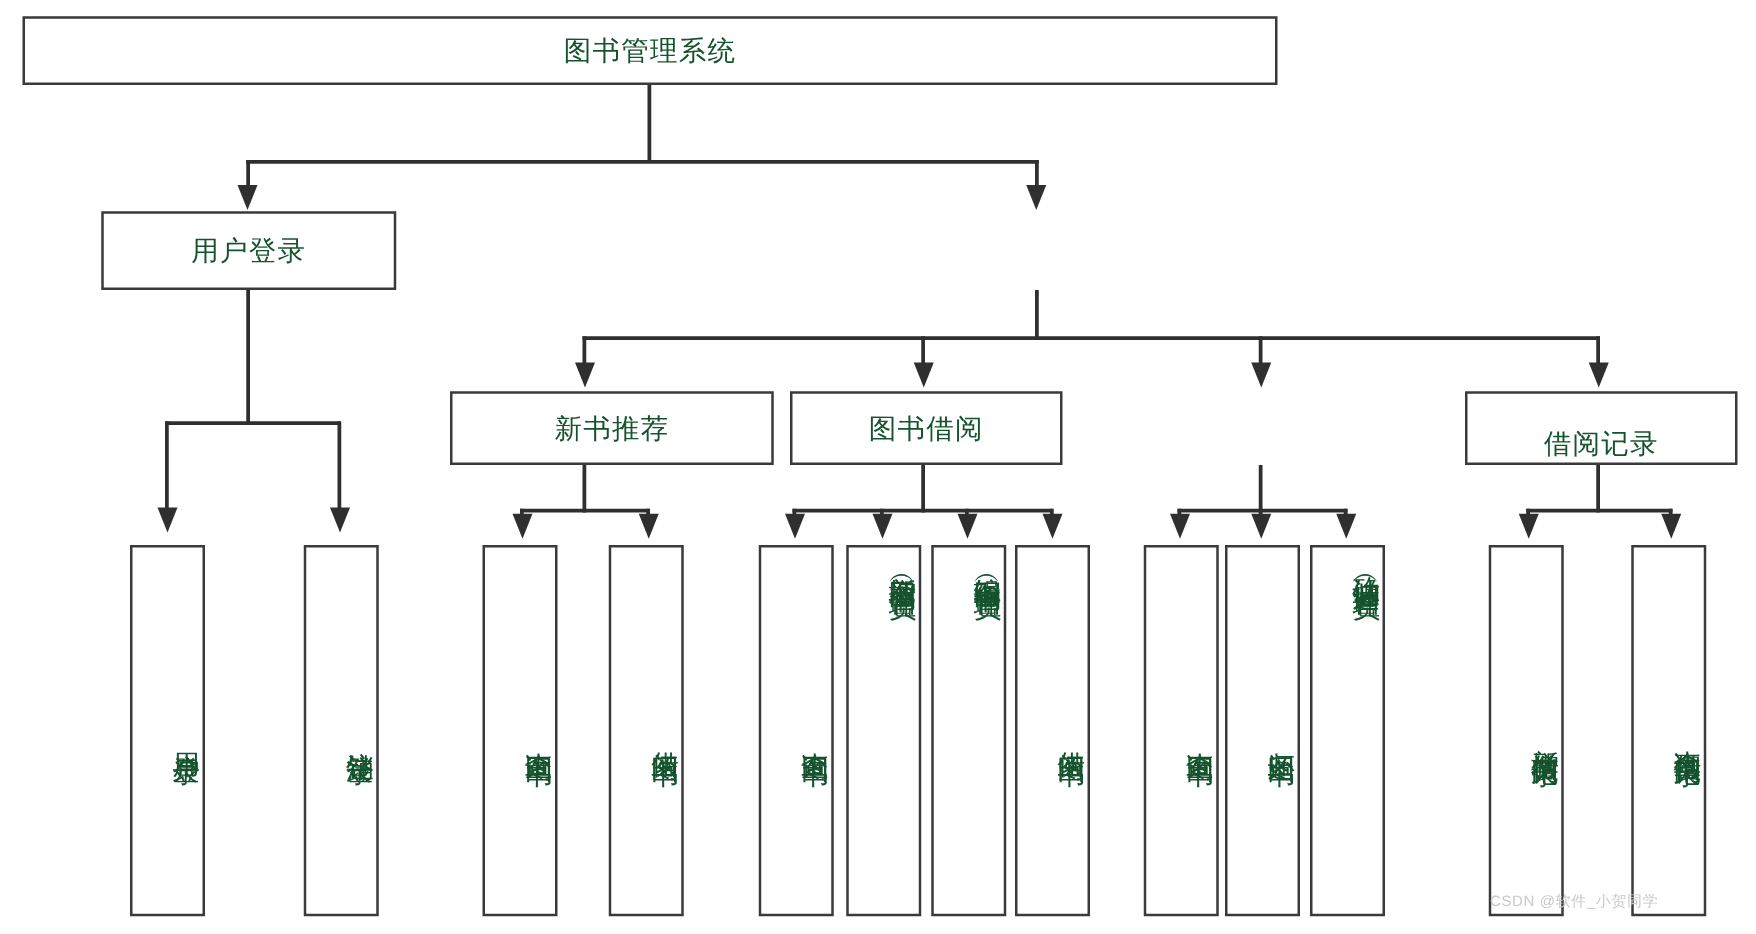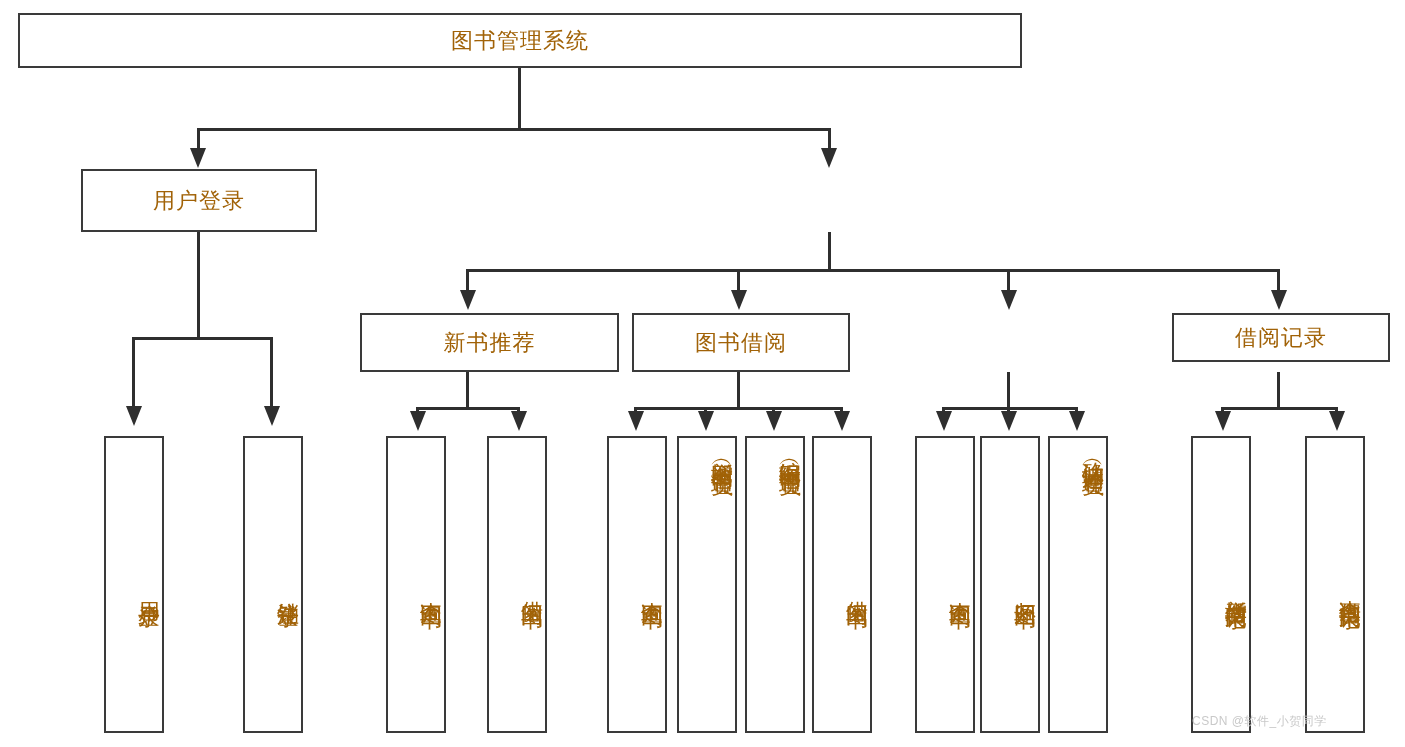--- a/index.html
+++ b/index.html
@@ -6,21 +6,21 @@
   body{font-family:"Liberation Sans","DejaVu Sans",sans-serif;}
   #canvas{position:relative;width:1405px;height:747px;background:#ffffff;overflow:hidden;}
   .node{
     position:absolute;
     box-sizing:border-box;
     background:#ffffff;
     border:2px solid #3a3a3a;
     display:flex;
     align-items:center;
     justify-content:center;
-    color:#a16207;
+    color:#14532d;
   }
   .node-h{ font-size:22px; letter-spacing:1px; white-space:nowrap; }
   .node-v{
     writing-mode:vertical-rl;
     text-orientation:upright;
     font-size:22px;
     line-height:1.18;
     letter-spacing:2px;
     align-items:flex-start;
     justify-content:center;
@@ -87,21 +87,21 @@
   <div class="arrow" style="left:1001px;top:290px;"></div>
   <div class="edge v" style="left:1277px;top:269px;height:24px;"></div>
   <div class="arrow" style="left:1271px;top:290px;"></div>
 
   <div class="node node-h" style="left:360px;top:313px;width:259px;height:59px;">
     <span>新书推荐</span>
   </div>
   <div class="node node-h" style="left:632px;top:313px;width:218px;height:59px;">
     <span>图书借阅</span>
   </div>
-  <div class="node node-h" style="left:1172px;top:313px;width:218px;height:49px;">
+  <div class="node node-h" style="left:1172px;top:313px;width:218px;height:59px;align-items:flex-end;">
     <span>借阅记录</span>
   </div>
 
   <div class="edge v" style="left:466px;top:372px;height:38px;"></div>
   <div class="edge h" style="left:416px;top:407px;width:104px;"></div>
   <div class="edge v" style="left:416px;top:407px;height:8px;"></div>
   <div class="arrow" style="left:410px;top:411px;"></div>
   <div class="edge v" style="left:517px;top:407px;height:8px;"></div>
   <div class="arrow" style="left:511px;top:411px;"></div>
 

